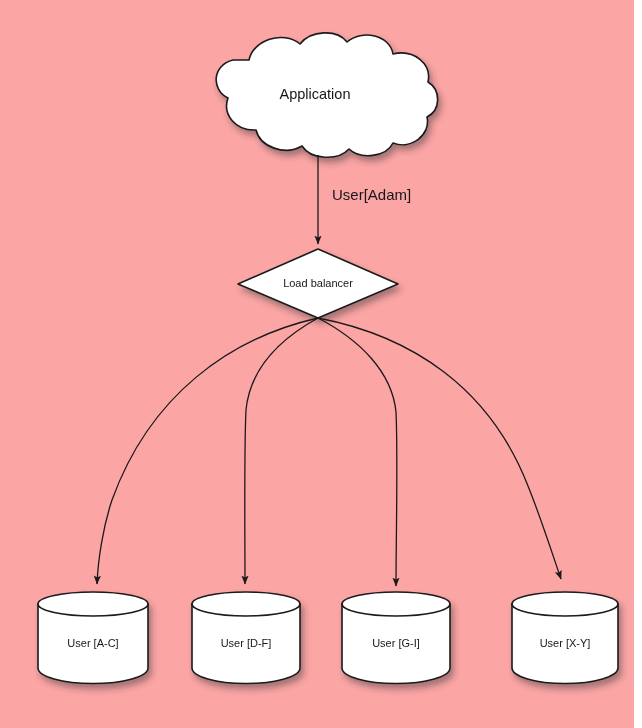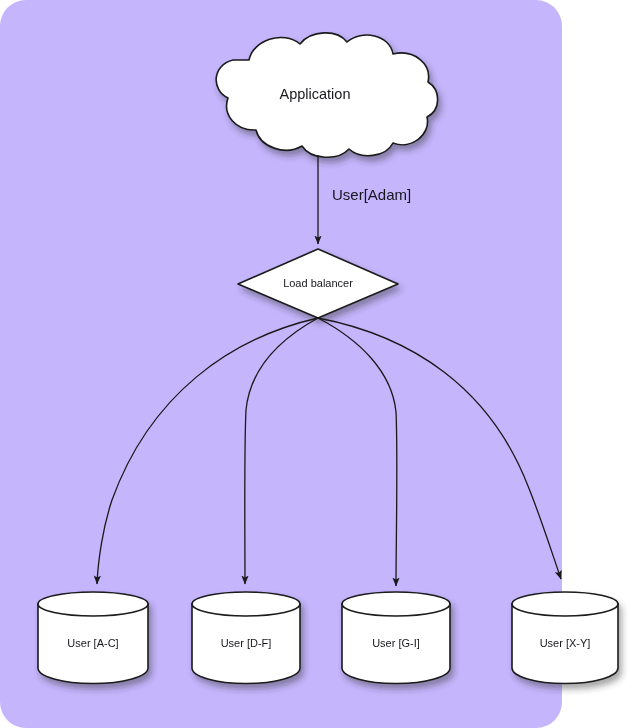--- a/index.html
+++ b/index.html
@@ -8,24 +8,23 @@
     background: #ffffff;
   }
   body {
     width: 642px;
     height: 728px;
     overflow: hidden;
     font-family: "Liberation Sans", sans-serif;
   }
   #diagram-canvas {
     position: relative;
-    width: 562px;
+    width: 634px;
     height: 728px;
-    background: #c4b5fd;
-    border-radius: 26px;
+    background: #fca5a5;
   }
   svg.stage {
     position: absolute;
     top: 0;
     left: 0;
     width: 642px;
     height: 728px;
     display: block;
   }
   .shape-fill {

